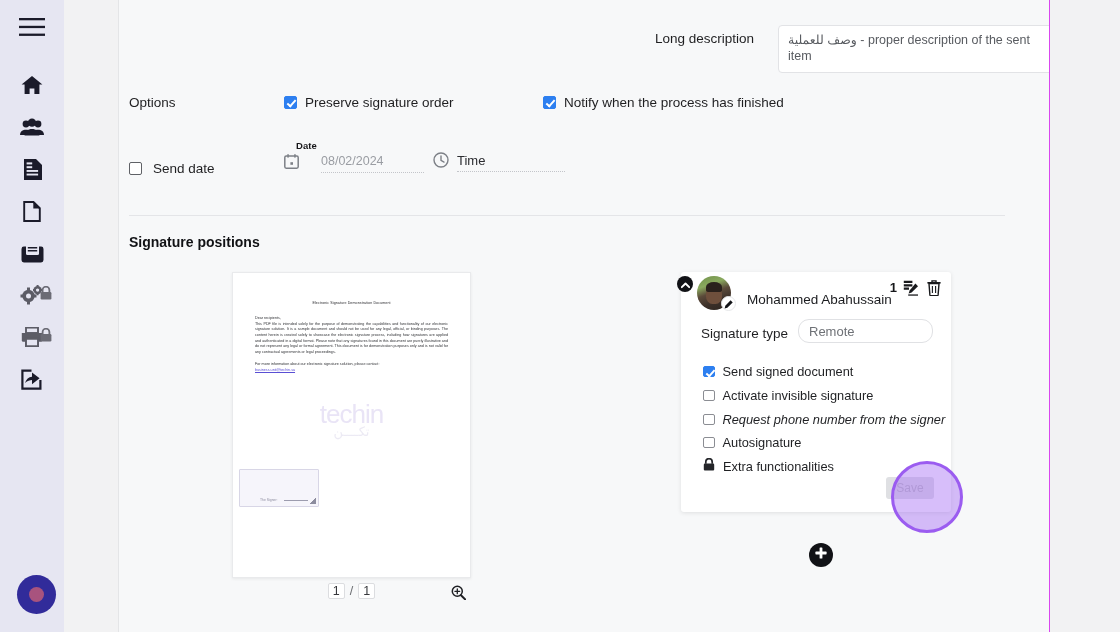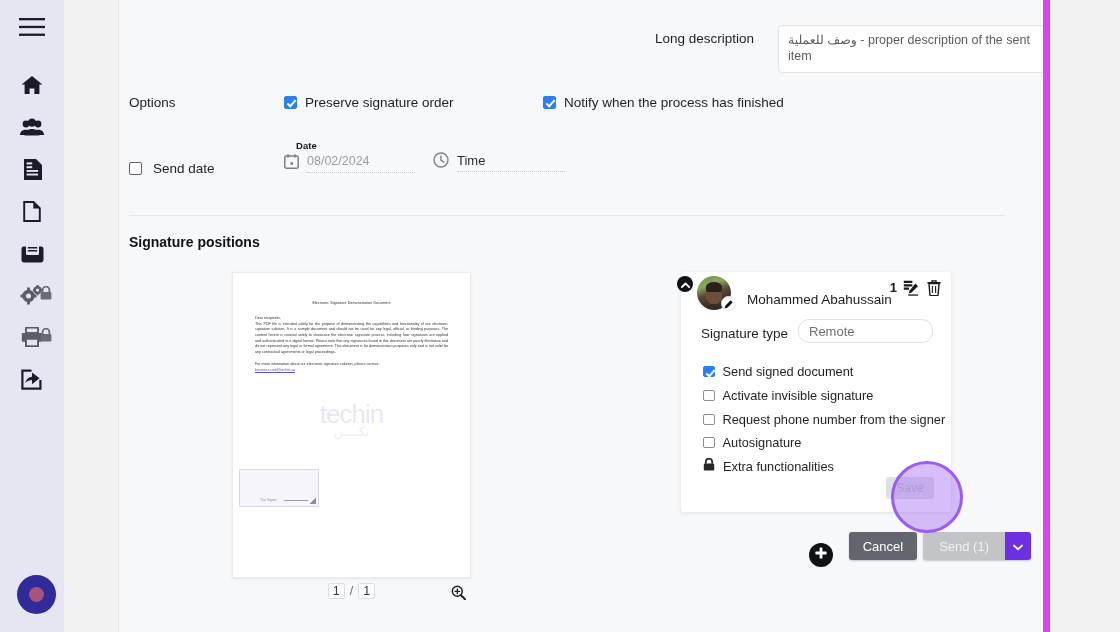--- a/index.html
+++ b/index.html
@@ -51,21 +51,21 @@
     width: 1056px; height: 632px;
     background: #f2f2f3;
   }
 
   
   #modal {
     position: absolute; left: 118px; top: 0;
     width: 932px; height: 632px;
     background: #f7f8f9;
     border-left: 1px solid #e4e5e7;
-    border-right: 7px solid #d946ef;
+    border-right: 1px solid #d946ef;
     overflow: hidden;
   }
 
   
   #long-desc-row {
     position: absolute; left: 475px; top: 25px;
     display: flex; align-items: flex-start;
   }
   #long-desc-label { width: 160px; text-align: right; padding-top: 6px; font-size: 13.5px; color: #1f1f21; }
   #long-desc-box {
@@ -101,21 +101,21 @@
     transform: rotate(42deg);
   }
 
   
   #send-date-row { position: absolute; left: 10px; top: 161px; display: flex; align-items: center; gap: 11px; }
   #send-date-cbx { width: 13px; height: 13px; border: 1.4px solid #5f6166; border-radius: 2px; background: #fff; }
   #send-date-label { font-size: 13.5px; color: #1f1f21; }
 
   #date-field { position: absolute; left: 165px; top: 140px; width: 140px; }
   #date-field-label { font-size: 9.5px; font-weight: bold; color: #17171a; letter-spacing: .1px; margin-left: 12px; }
-  #date-field-inner { display: flex; align-items: center; gap: 8px; margin-top: 3px; }
+  #date-field-inner { display: flex; align-items: center; gap: 22px; margin-top: 3px; }
   #date-value {
     font-size: 12.5px; color: #9a9da3;
     border-bottom: 1px dotted #c3c5ca;
     width: 108px; padding-bottom: 4px;
   }
   #time-field { position: absolute; left: 314px; top: 152px; display: flex; align-items: flex-end; gap: 8px; }
   #time-value {
     font-size: 13px; color: #2b2c30;
     border-bottom: 1px dotted #c3c5ca;
     width: 108px; padding-bottom: 3px;
@@ -251,21 +251,21 @@
     display: flex; align-items: center; padding-left: 10px;
   }
 
   .card-chk {
     position: absolute; left: 22px;
     display: flex; align-items: center; gap: 8px;
     font-size: 12.8px; color: #1f2023;
   }
   #chk-send-signed { top: 92px; text-align: right; }
   #chk-invisible   { top: 116px; }
-  #chk-phone       { top: 140px; }
+  #chk-phone       { top: 140px; font-style: italic; }
   #chk-autosig     { top: 163px; }
   #row-extra       { top: 186px; }
   .cbx-sm { width: 11.5px; height: 11.5px; }
 
   #save-button {
     position: absolute; left: 205px; top: 205px;
     width: 48px; height: 22px;
     background: #dfe0e3; border-radius: 3px;
     color: #b9bbbf; font-size: 12px;
     display: flex; align-items: center; justify-content: center;
@@ -606,31 +606,18 @@
 
     <div id="add-signer-btn">
       <span>
         <svg width="14" height="14" viewBox="0 0 14 14">
           <rect x="5.6" y="1.4" width="2.8" height="11.2" rx="0.6" fill="#fff"></rect>
           <rect x="1.4" y="5.6" width="11.2" height="2.8" rx="0.6" fill="#fff"></rect>
         </svg>
       </span>
     </div>
 
-    <div id="footer-actions">
-      <div id="cancel-button">Cancel</div>
-      <div id="send-group">
-        <div id="send-button">Send (1)</div>
-        <div id="send-dropdown">
-          <span>
-            <svg width="10" height="7" viewBox="0 0 10 7">
-                <path d="M1 1.6 5 5.3 9 1.6" fill="none" stroke="#fff" stroke-width="1.9" stroke-linecap="round" stroke-linejoin="round"></path>
-              </svg>
-          </span>
-        </div>
-      </div>
-    </div>
 
   </div>
 
   <div id="click-indicator"></div>
 
 </div>
 
 </body></html>

